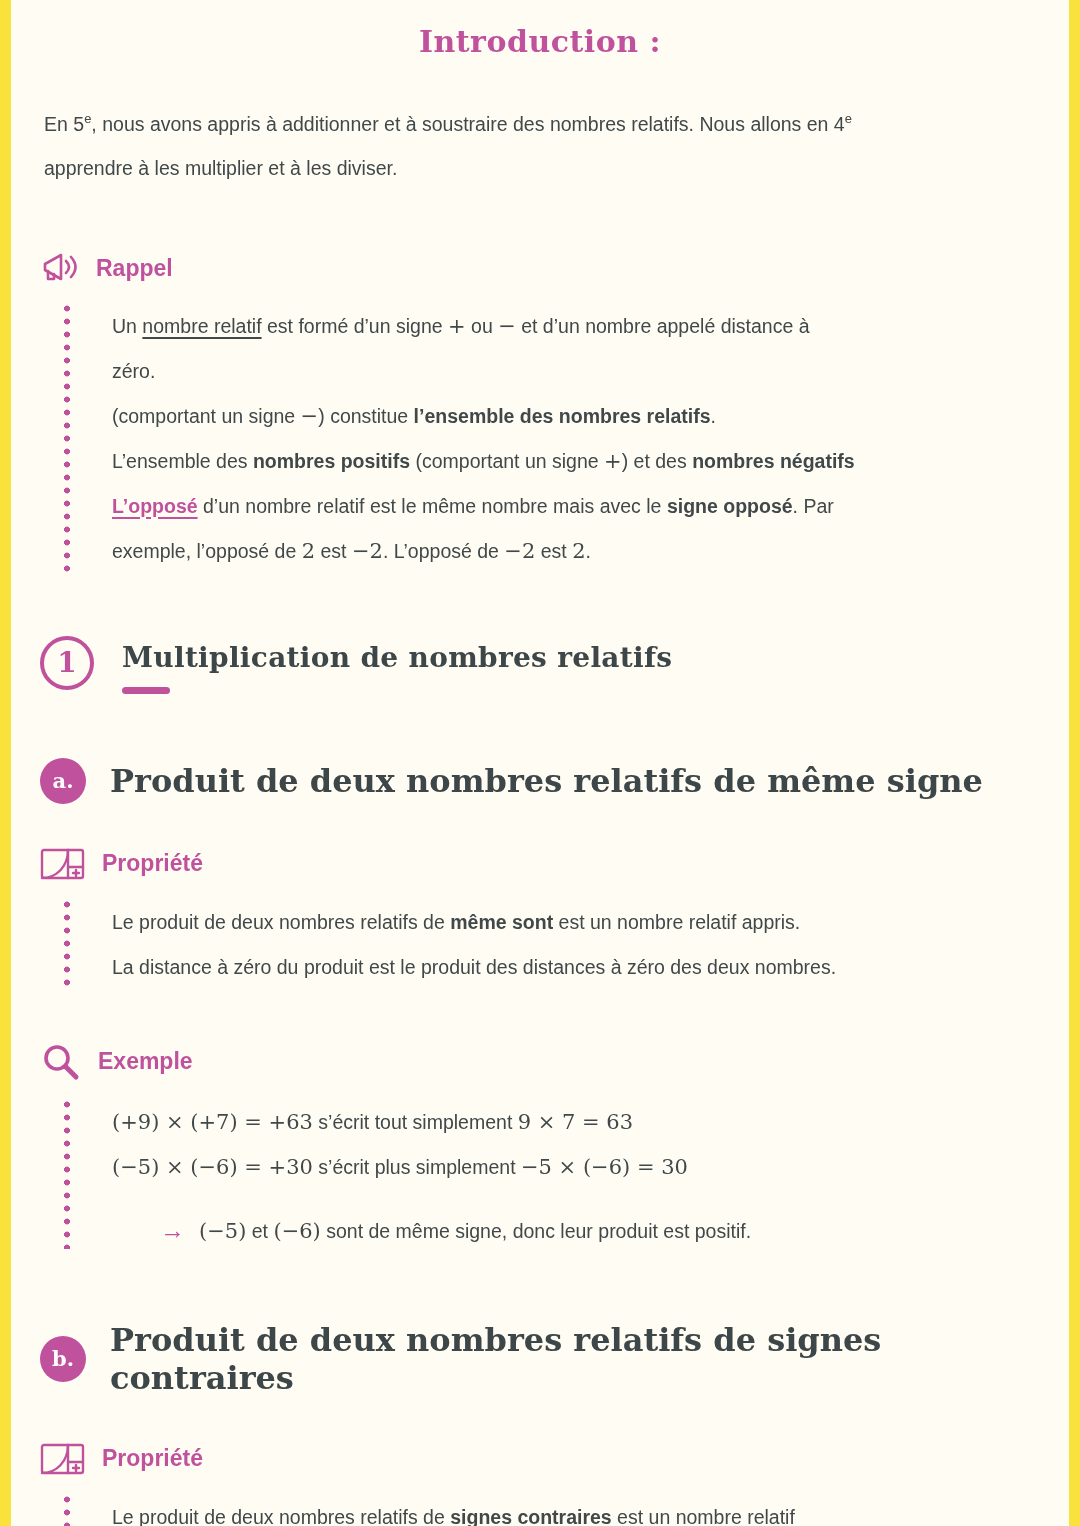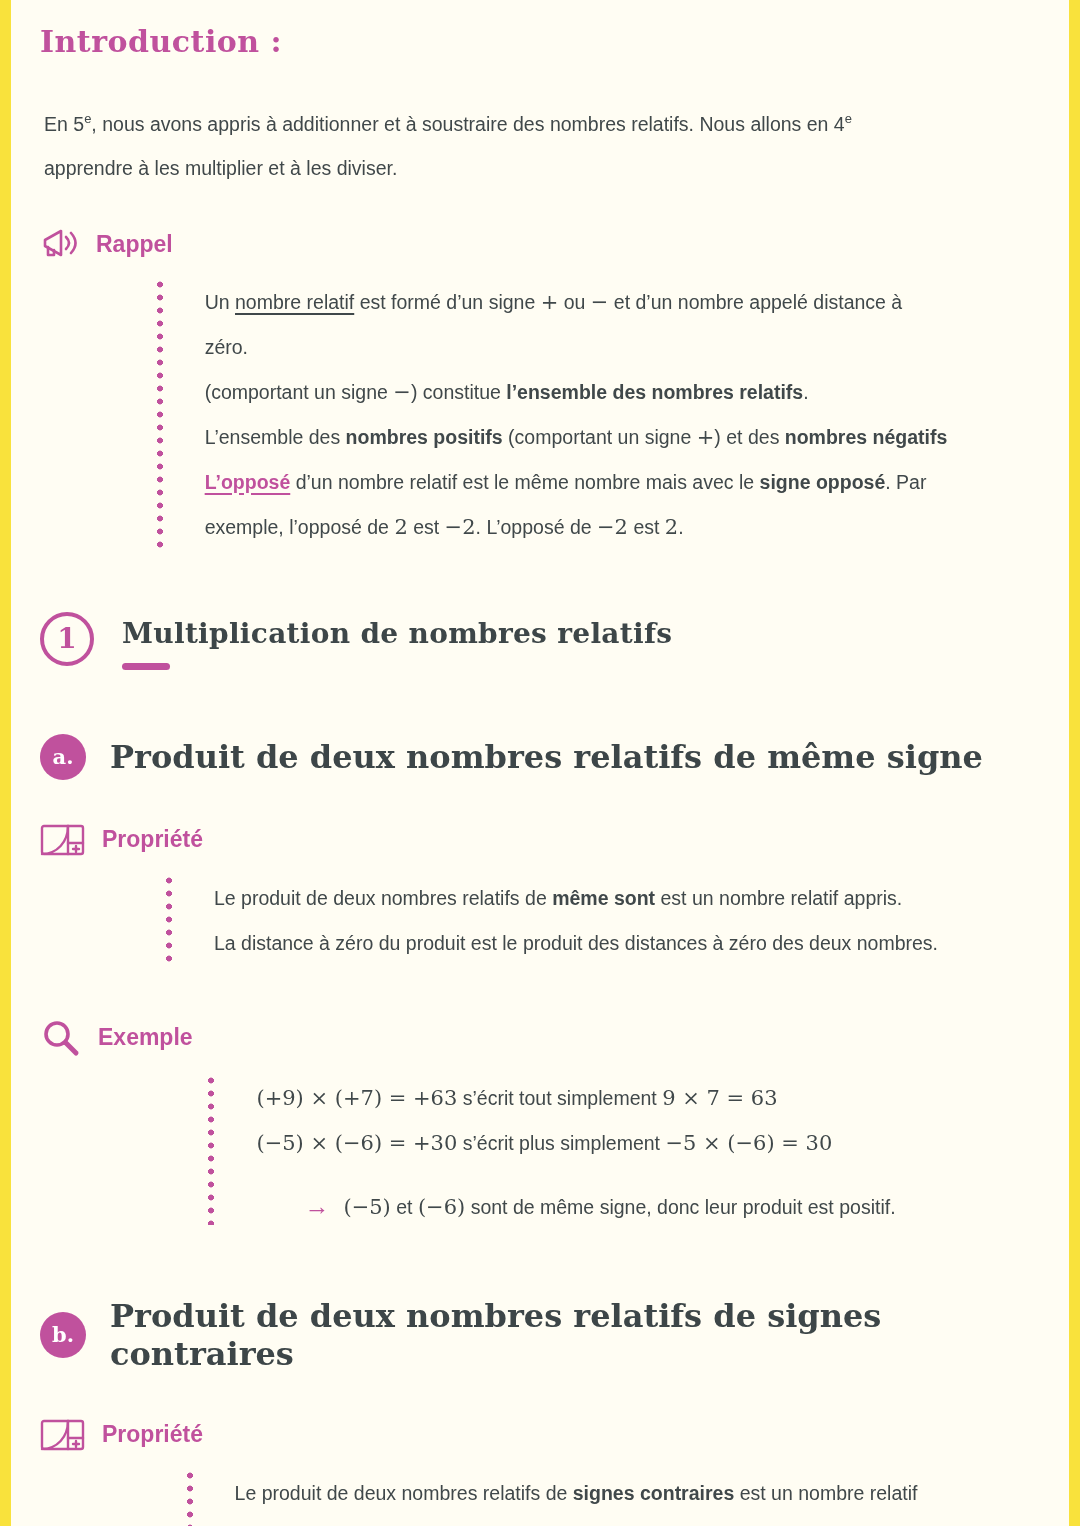--- a/index.html
+++ b/index.html
@@ -15,32 +15,32 @@
     background:var(--bg);
     font-family:"Liberation Sans",sans-serif;color:var(--text);
   }
   .edge{position:absolute;top:0;bottom:0;width:11px;background:var(--edge);z-index:5;}
   .edge.left{left:0}.edge.right{right:0}
   .content{padding:24px 40px 0 40px;}
 
   
   .intro-title{
     font-family:"DejaVu Serif",serif;font-weight:700;
-    color:var(--accent);font-size:30px;margin:0;letter-spacing:.5px;
+    color:var(--accent);font-size:30px;margin:0;letter-spacing:.5px;text-align:center;
   }
   .intro-para{margin-top:40px;}
   .intro-para .tline{font-weight:400;font-size:19.5px;line-height:40px;margin:4px;color:var(--text);}
   sup.seg{font-size:13px;}
 
   
   .callout-head{display:flex;align-items:center;gap:16px;}
   .callout-label{color:var(--accent);font-weight:700;font-size:23px;}
   .icon svg{display:block;}
 
-  .block{display:flex;margin-top:16px;justify-content:center;}
+  .block{display:flex;margin-top:16px;}
   .dots{
     width:6px;margin-left:24px;flex:0 0 6px;
     background-image:radial-gradient(circle, var(--accent) 40%, transparent 44%);
     background-size:6px 13px;background-repeat:repeat-y;background-position:center top;
   }
   .block-content{margin-left:42px;padding-top:2px;}
   .tline{margin:0;font-size:19.5px;line-height:45px;color:var(--text);}
 
   .seg.b{font-weight:700;}
   .seg.link{text-decoration:underline;text-underline-offset:4px;text-decoration-thickness:1.5px;cursor:pointer;}
@@ -66,21 +66,21 @@
   .sub-badge{
     width:46px;height:46px;border-radius:50%;background:var(--accent);color:#fff;
     font-family:"DejaVu Serif",serif;font-weight:700;font-size:21px;
     display:flex;align-items:center;justify-content:center;flex:0 0 46px;
   }
   .sub-title{font-family:"DejaVu Serif",serif;font-weight:700;font-size:32px;color:#3d4648;margin:0;}
 
   .arrow-line{margin:22px 0 0 48px;font-size:19.5px;line-height:36px;color:var(--text);}
 
   
-  .sec-rappel{margin-top:40px;}
+  .sec-rappel{margin-top:64px;}
   .sec-1{margin-top:62px;}
   .sec-a{margin-top:64px;}
   .sec-prop-a{margin-top:42px;}
   .sec-ex{margin-top:52px;}
   .sec-b{margin-top:72px;}
   .sec-prop-b{margin-top:44px;}
   .tail .dots{min-height:110px;}
 </style>
 </head>
 <body>

